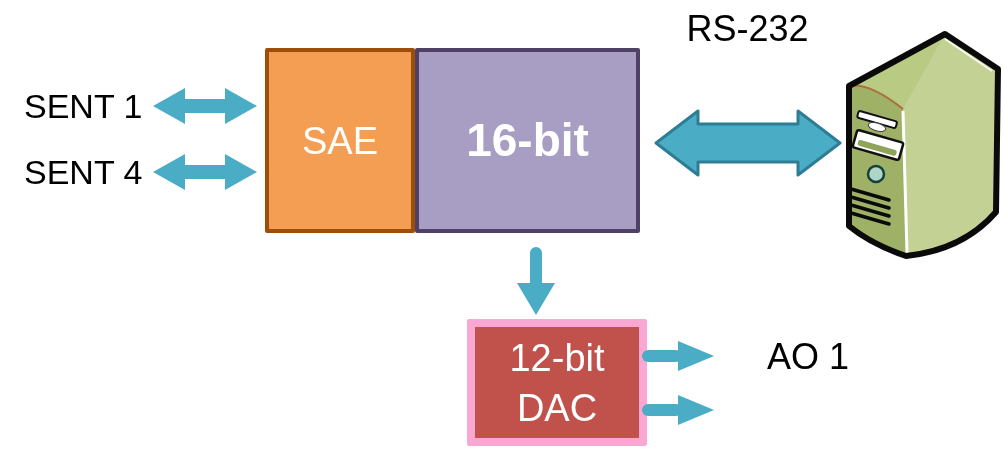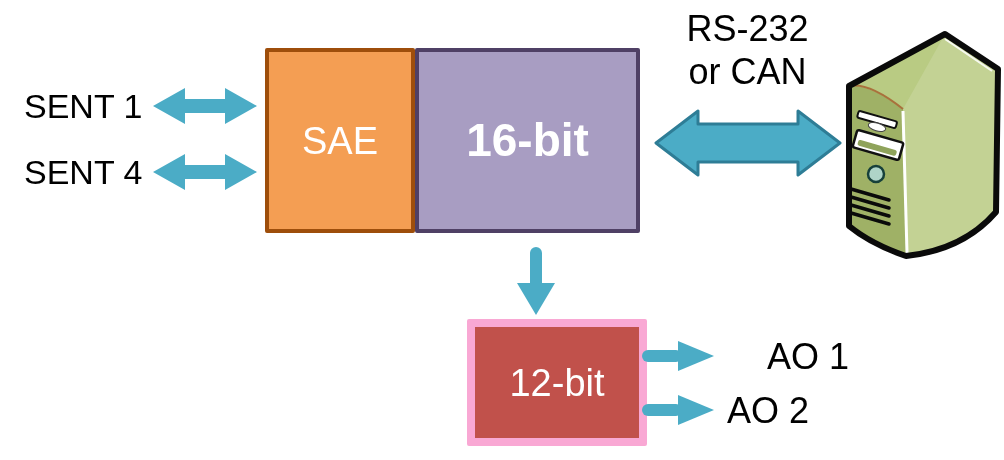--- a/index.html
+++ b/index.html
@@ -58,21 +58,20 @@
   <div class="abs block block-sent">
     <div class="line">SAE</div>
   </div>
 
   <div class="abs block block-dsp">
     <div class="line">16-bit</div>
   </div>
 
   <div class="abs bus-label" style="left:655px;top:7px;width:185px;">
     <div>RS-232</div>
-    <div>or CAN</div>
   </div>
 
   <svg class="abs" style="left:652px;top:108px;" width="192" height="70" viewBox="0 0 192 70">
     <path d="M4,35 L46,3 L46,16 L146,16 L146,3 L188,35 L146,67 L146,54 L46,54 L46,67 Z" fill="#4BACC6" stroke="#2E7D96" stroke-width="3" stroke-linejoin="round"></path>
   </svg>
 
   <svg class="abs" style="left:833px;top:14px;" width="170" height="246" viewBox="0 0 170 246">
 
     <path d="M16,72 L112,20 L165,55 L163,198 Q130,236 73,242 Q38,230 16,212 Z" fill="#C3D294"></path>
 
@@ -106,27 +105,27 @@
 
     <path d="M16,72 L112,20 L165,55 L163,198 Q130,236 73,242 Q38,230 16,212 Z" fill="none" stroke="#0A0A0A" stroke-width="6" stroke-linejoin="round"></path>
   </svg>
 
   <svg class="abs" style="left:515px;top:241px;" width="42" height="76" viewBox="0 0 42 76">
     <path d="M15,12 A6,6 0 0 1 27,12 L27,42 L40,42 L21,74 L2,42 L15,42 Z" fill="#4BACC6"></path>
   </svg>
 
   <div class="abs block block-dac">
     <div class="line">12-bit</div>
+    <div class="line">DAC</div>
   </div>
 
   <svg class="abs" style="left:640px;top:339px;" width="76" height="34" viewBox="0 0 76 34">
     <rect x="2" y="11" width="40" height="12" rx="6" fill="#4BACC6"></rect>
     <path d="M38,2 L74,17 L38,32 Z" fill="#4BACC6"></path>
   </svg>
   <svg class="abs" style="left:640px;top:393px;" width="76" height="34" viewBox="0 0 76 34">
     <rect x="2" y="11" width="40" height="12" rx="6" fill="#4BACC6"></rect>
     <path d="M38,2 L74,17 L38,32 Z" fill="#4BACC6"></path>
   </svg>
 
   <div class="abs io-label" style="left:767px;top:337px;width:110px;font-size:36px;">AO 1</div>
-  <div class="abs io-label" style="left:727px;top:391px;width:110px;font-size:36px;">AO 2</div>
 
 </div>
 
 </body></html>

